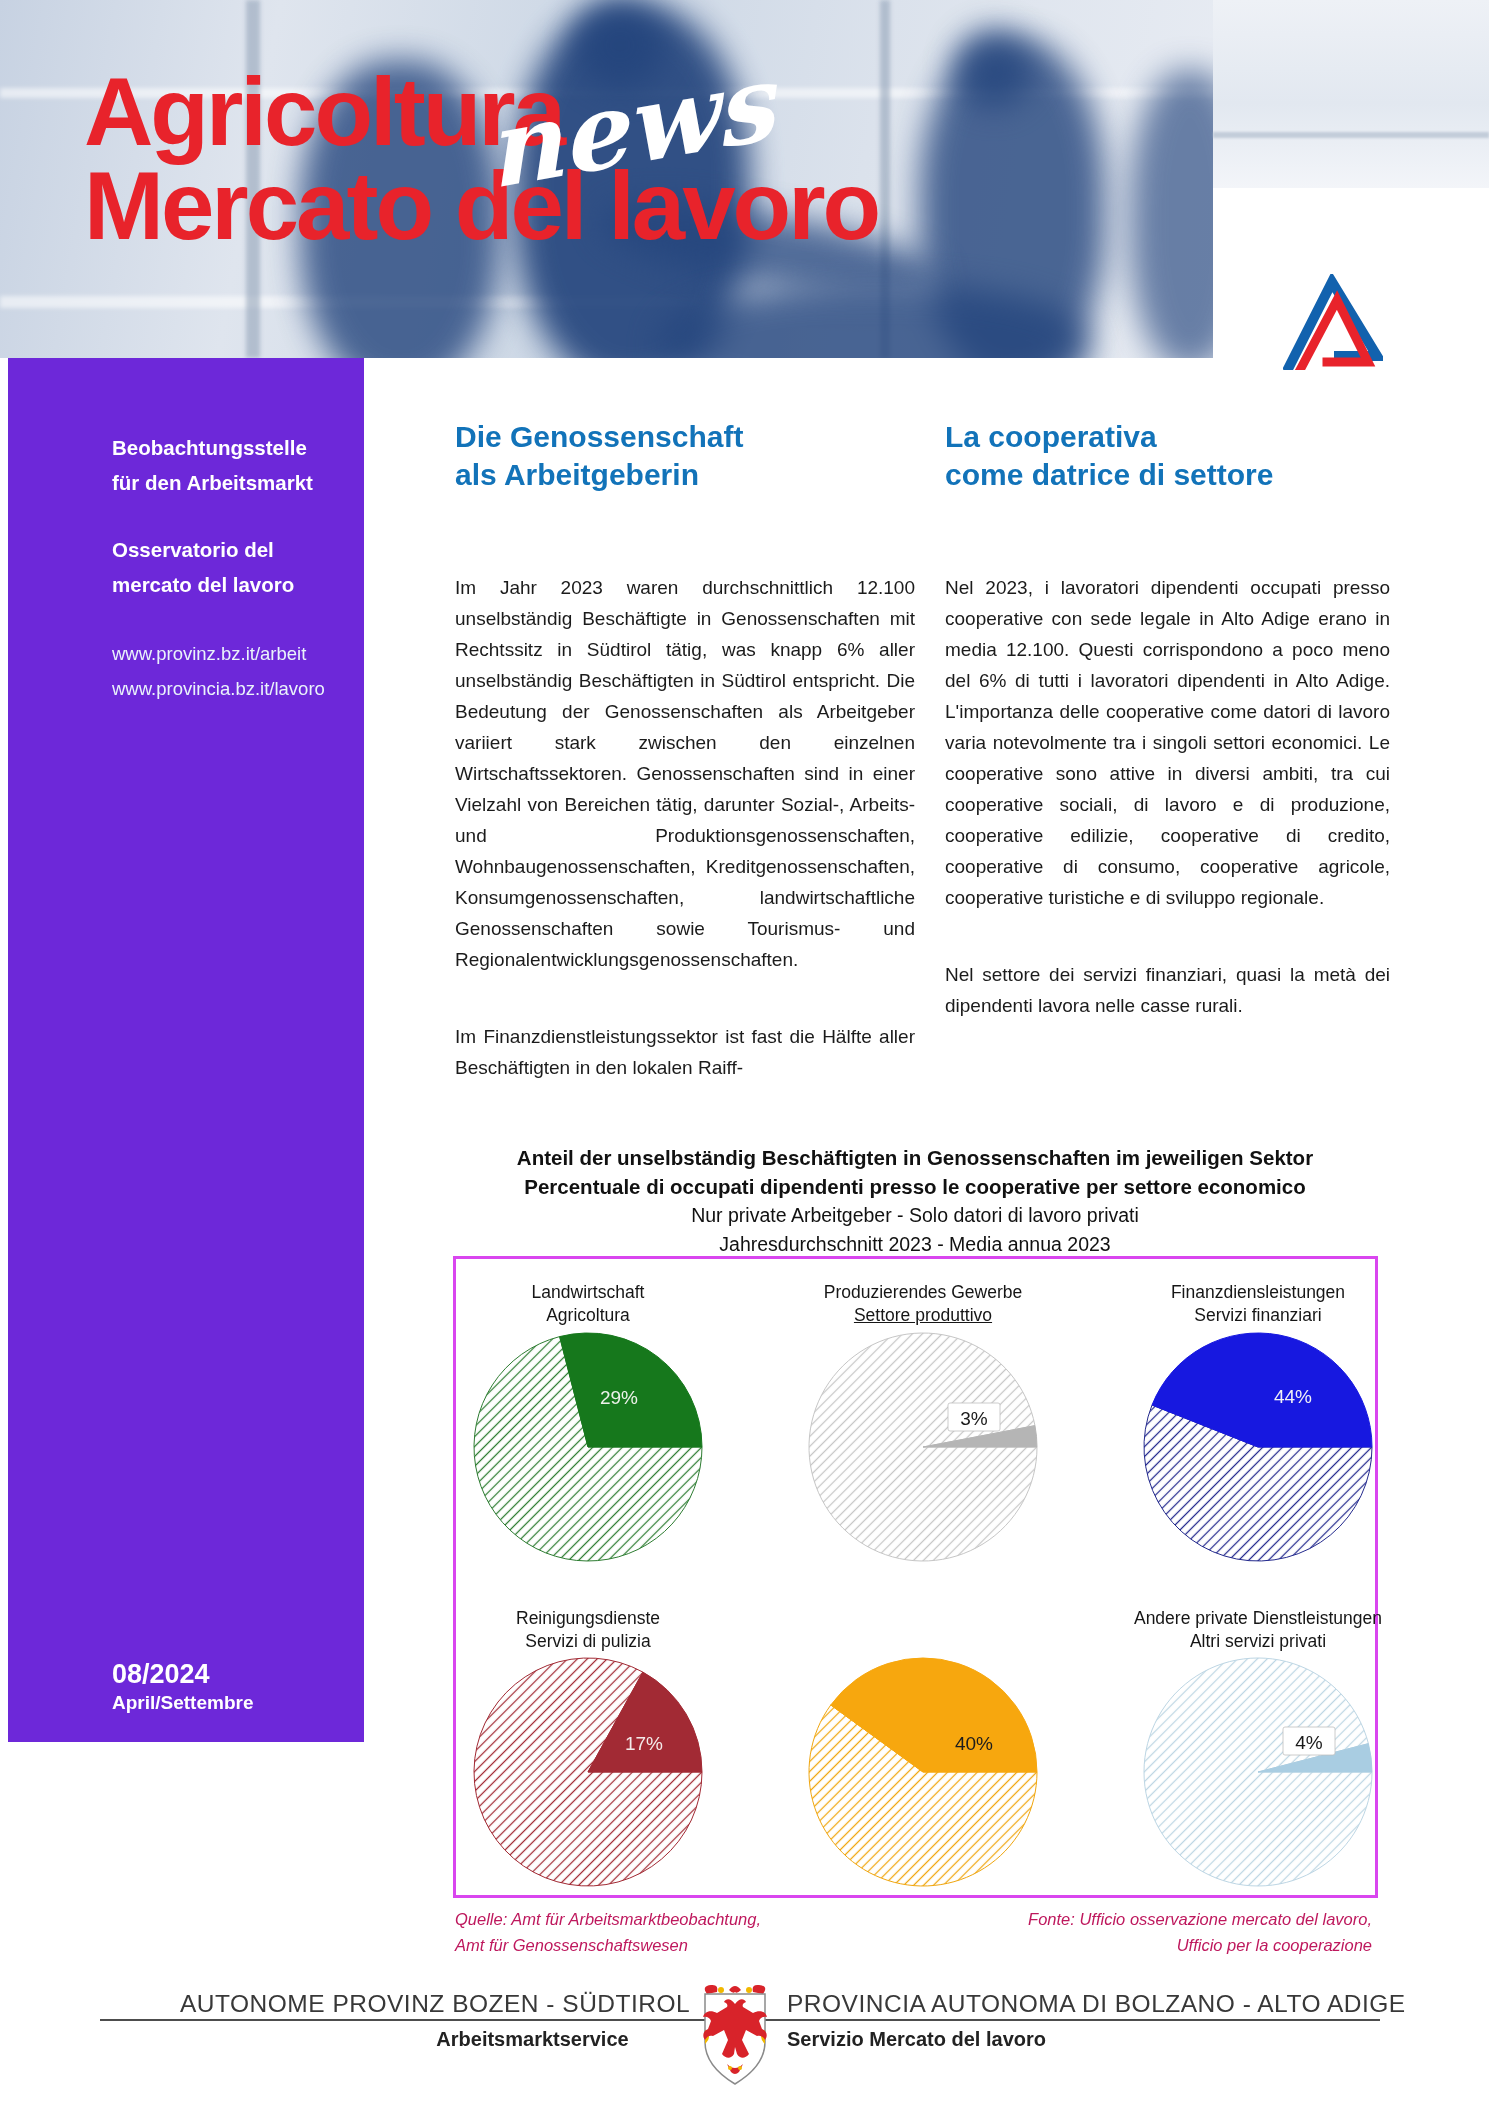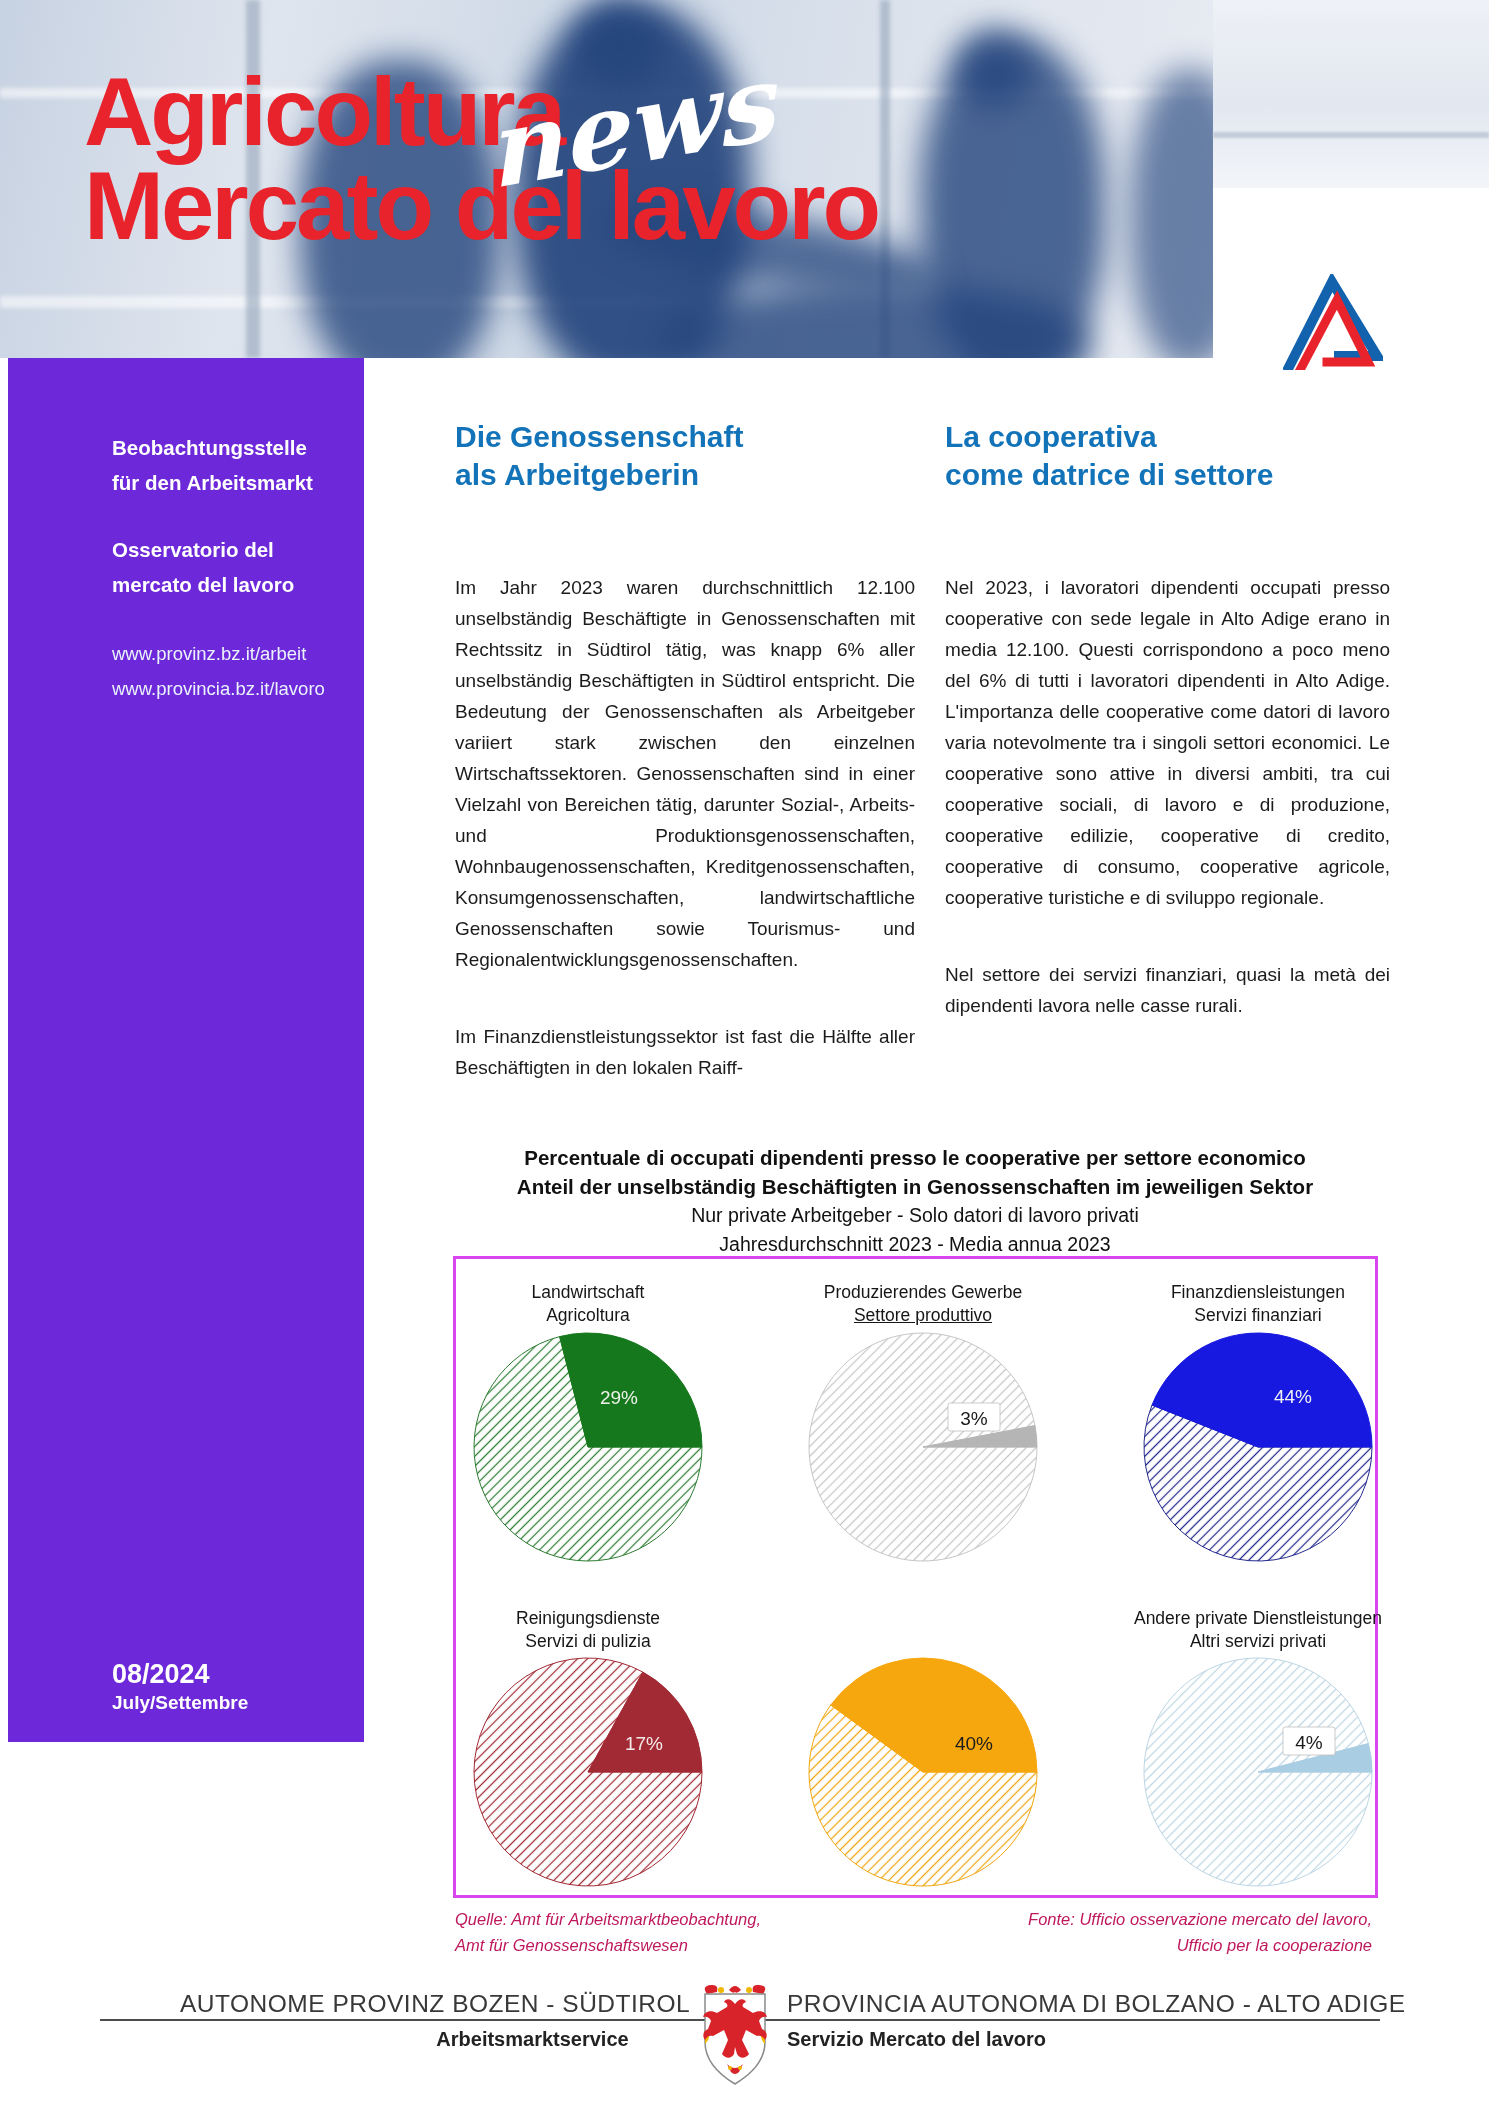--- a/index.html
+++ b/index.html
@@ -117,21 +117,21 @@
       <div class="org-gap"></div>
       <span class="org-line">Osservatorio del</span>
       <span class="org-line">mercato del lavoro</span>
     </div>
     <div class="sidebar-urls">
       <span class="url-line">www.provinz.bz.it/arbeit</span>
       <span class="url-line">www.provincia.bz.it/lavoro</span>
     </div>
     <div class="sidebar-issue">
       <span class="issue-no">08/2024</span>
-      <span class="issue-months">July/Settembre</span>
+      <span class="issue-months">April/Settembre</span>
     </div>
   </div>
 
   <div class="heading heading-de">
     <span>Die Genossenschaft</span><br>
     <span>als Arbeitgeberin</span>
   </div>
   <div class="heading heading-it">
     <span>La cooperativa</span><br>
     <span>come datrice di settore</span>
@@ -140,22 +140,22 @@
   <div class="body-col body-de">
     <p>Im Jahr 2023 waren durchschnittlich 12.100 unselbständig Beschäftigte in Genossenschaften mit Rechtssitz in Südtirol tätig, was knapp 6% aller unselbständig Beschäftigten in Südtirol entspricht. Die Bedeutung der Genossenschaften als Arbeitgeber variiert stark zwischen den einzelnen Wirtschaftssektoren. Genossenschaften sind in einer Vielzahl von Bereichen tätig, darunter Sozial-, Arbeits- und Produktionsgenossenschaften, Wohnbaugenossenschaften, Kreditgenossenschaften, Konsumgenossenschaften, landwirtschaftliche Genossenschaften sowie Tourismus- und Regionalentwicklungsgenossenschaften.</p>
     <p>Im Finanzdienstleistungssektor ist fast die Hälfte aller Beschäftigten in den lokalen Raiff-</p>
   </div>
   <div class="body-col body-it">
     <p>Nel 2023, i lavoratori dipendenti occupati presso cooperative con sede legale in Alto Adige erano in media 12.100. Questi corrispondono a poco meno del 6% di tutti i lavoratori dipendenti in Alto Adige. L'importanza delle cooperative come datori di lavoro varia notevolmente tra i singoli settori economici. Le cooperative sono attive in diversi ambiti, tra cui cooperative sociali, di lavoro e di produzione, cooperative edilizie, cooperative di credito, cooperative di consumo, cooperative agricole, cooperative turistiche e di sviluppo regionale.</p>
     <p>Nel settore dei servizi finanziari, quasi la metà dei dipendenti lavora nelle casse rurali.</p>
   </div>
 
   <div class="chart-titles">
+    <span class="ct-bold">Anteil der unselbständig Beschäftigten in Genossenschaften im jeweiligen Sektor</span>
     <span class="ct-bold">Percentuale di occupati dipendenti presso le cooperative per settore economico</span>
-    <span class="ct-bold">Anteil der unselbständig Beschäftigten in Genossenschaften im jeweiligen Sektor</span>
     <span class="ct-reg">Nur private Arbeitgeber - Solo datori di lavoro privati</span>
     <span class="ct-reg">Jahresdurchschnitt 2023 - Media annua 2023</span>
   </div>
 
   <div class="chart-box" id="chart-box">
       <div class="pie-title" style="left: -26px; top: 22px; width: 316px;">
         <span style="display: block;">Landwirtschaft</span>
         <span style="display: block;">Agricoltura</span>
       </div>
       <svg class="pie-svg" width="236" height="236" viewBox="-118 -118 236 236" style="left: 14px; top: 70px;">

